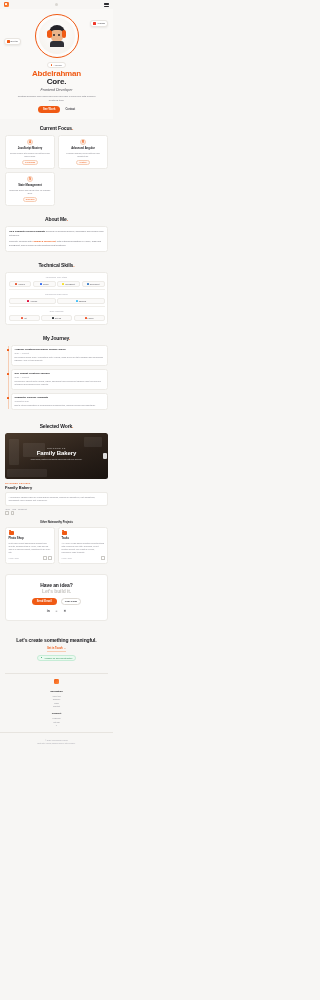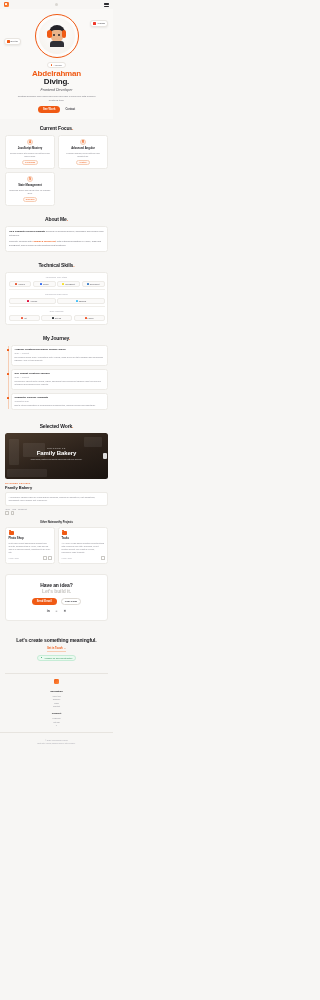--- a/index.html
+++ b/index.html
@@ -278,21 +278,21 @@
       </div>
     </div>
 
     <div class="status-pill">
       <span class="dot-green"></span>
       <span>Available</span>
     </div>
 
     <h1 class="name">
       <span class="l1">Abdelrahman</span>
-      <span class="l2">Diving.</span>
+      <span class="l2">Core.</span>
     </h1>
     <div class="role">Frontend Developer</div>
     <div class="tagline">Crafting scalable web apps and enjoying user experience with modern frontend tech.</div>
 
     <div class="hero-btns">
       <button class="btn-primary">See Work</button>
       <a class="btn-ghost">Contact</a>
     </div>
   </section>
 

